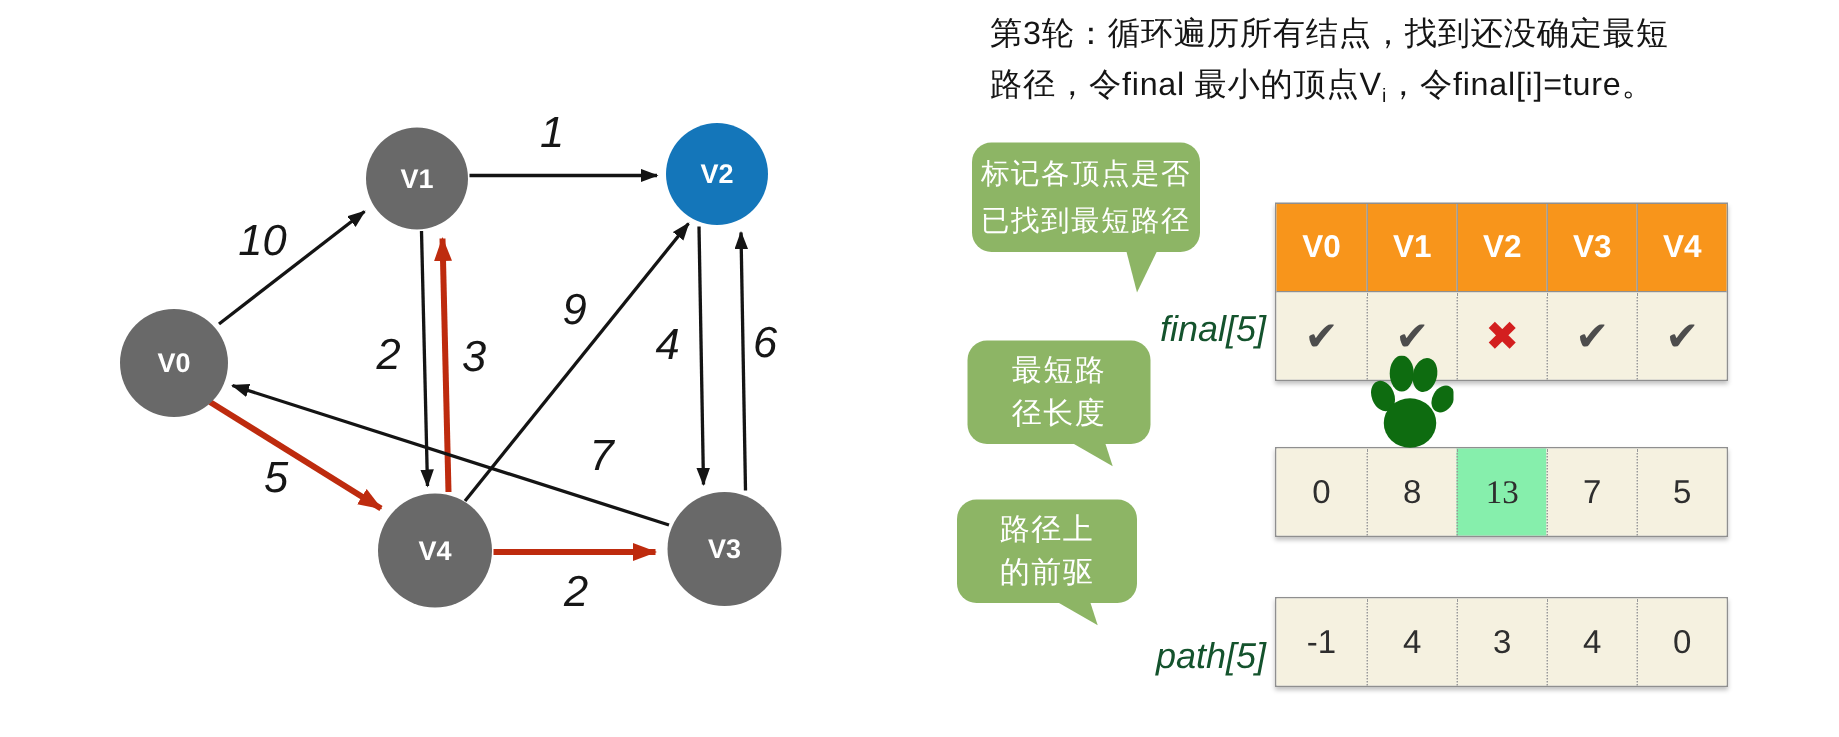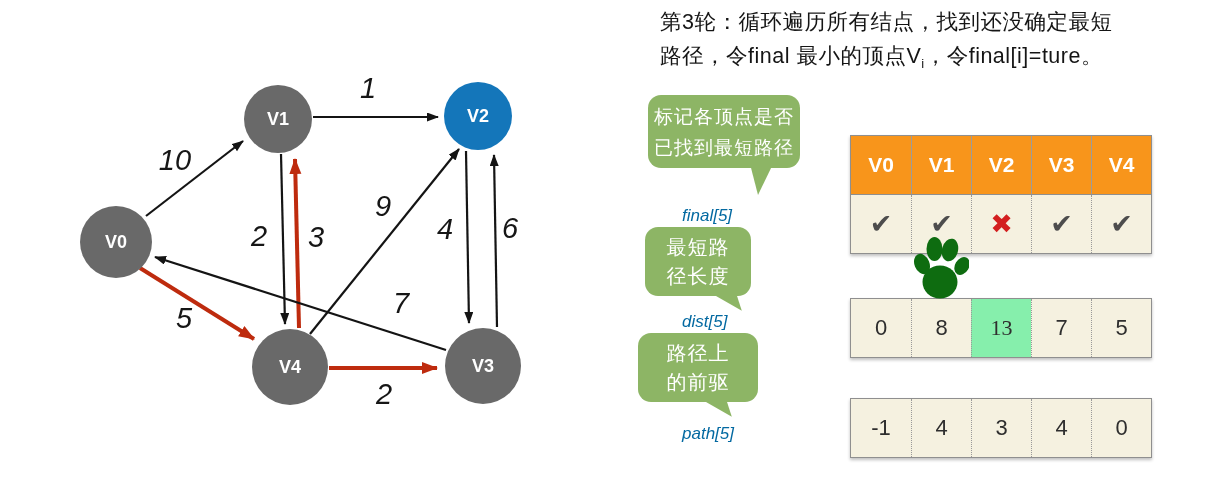--- a/index.html
+++ b/index.html
@@ -49,22 +49,22 @@
   .value-row .cell{
     height:58px;font-size:22px;color:#2e2e2e;
     border-left:1px dotted #999;
   }
   .value-row .cell:first-child{border-left:none;}
   .header-row{border-bottom:1px solid #8f8f8f;}
   .cell.check{font-size:27px;font-weight:700;}
   .cell.cross{font-size:27px;font-weight:700;}
   
   .arr-label{
-    position:absolute;width:162px;font-style:italic;
-    font-size:17px;color:#0369a1;
+    position:absolute;width:162px;text-align:right;font-style:italic;
+    font-size:24px;color:#14532d;
   }
   
   #paw{position:absolute;left:874px;top:237px;z-index:4;}
 </style>
 </head>
 <body>
 
 <div id="stage">
 
   <div class="title">
@@ -116,34 +116,33 @@
         <text x="252" y="367" dy="0.35em" class="node-label">V4</text>
       </g>
   </svg>
 
   <div class="bubble" id="bubble-final" style="left: 610px; top: 95px; width: 152px; height: 73px; font-size: 19px; line-height: 31px; background: rgb(141, 181, 101);">
     <span>标记各顶点是否</span>
     <span>已找到最短路径</span>
   </div>
   <div class="tail" id="tail-final" style="left: 712px; top: 164px; border-left: 8px solid transparent; border-right: 15px solid transparent; border-top: 31px solid rgb(141, 181, 101);"></div>
 
-  <div class="bubble small" id="bubble-dist" style="left: 607px; top: 227px; width: 106px; height: 69px; background: rgb(141, 181, 101);">
+  <div class="bubble small" id="bubble-dist" style="left: 607px; top: 227px; width: 122px; height: 69px; background: rgb(141, 181, 101);">
     <span>最短路</span>
     <span>径长度</span>
   </div>
   <div class="tail" id="tail-dist" style="left: 682px; top: 287px; border-left: 15px solid transparent; border-right: 7px solid transparent; transform: rotate(-32deg); border-top: 28px solid rgb(141, 181, 101);"></div>
 
   <div class="bubble small" id="bubble-path" style="left: 600px; top: 333px; width: 120px; height: 69px; background: rgb(141, 181, 101);">
     <span>路径上</span>
     <span>的前驱</span>
   </div>
   <div class="tail" id="tail-path" style="left: 672px; top: 393px; border-left: 15px solid transparent; border-right: 7px solid transparent; transform: rotate(-32deg); border-top: 28px solid rgb(141, 181, 101);"></div>
 
   <div class="arr-label" style="left:644px;top:206px;">final[5]</div>
-  <div class="arr-label" style="left:644px;top:312px;">dist[5]</div>
   <div class="arr-label" style="left:644px;top:424px;">path[5]</div>
 
   <div class="arr-table" style="left:812px;top:135px;">
     <div class="row header-row" id="final-header-row">
         <div class="cell" style="background: rgb(248, 149, 27);">V0</div>
         <div class="cell" style="background: rgb(248, 149, 27);">V1</div>
         <div class="cell" style="background: rgb(248, 149, 27);">V2</div>
         <div class="cell" style="background: rgb(248, 149, 27);">V3</div>
         <div class="cell" style="background: rgb(248, 149, 27);">V4</div>
       </div>

